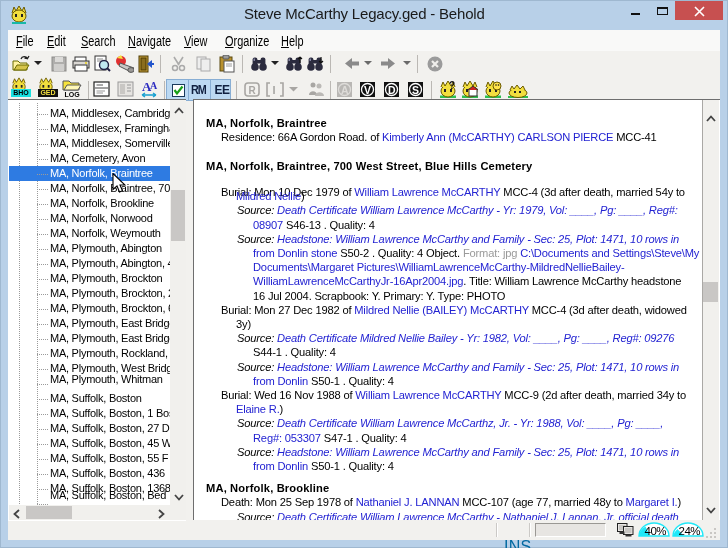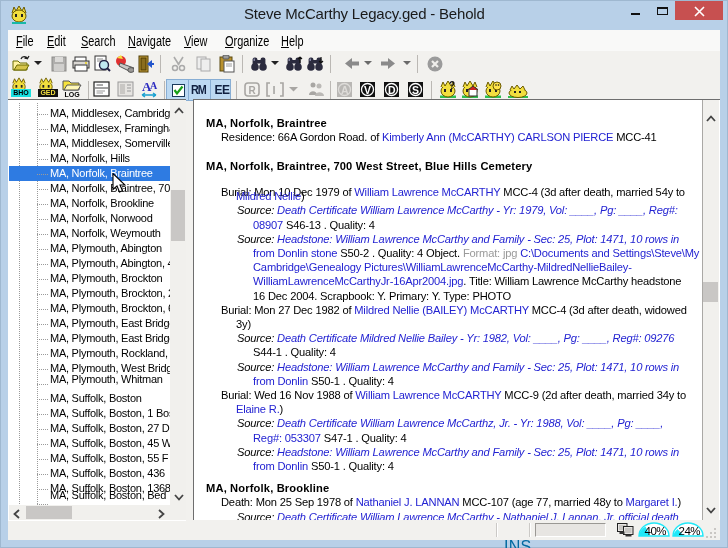--- a/index.html
+++ b/index.html
@@ -299,21 +299,21 @@
 <div id="treepanel">
 <div class="tdots" style="left:11px;top:3px;height:418px"></div>
 <div class="tdots" style="left:29px;top:3px;height:418px"></div>
 <div class="hdots" style="left:29px;top:14px;"></div>
 <div class="trow" style="top:6px;color:#000">MA, Middlesex, Cambridge</div>
 <div class="hdots" style="left:29px;top:29px;"></div>
 <div class="trow" style="top:21px;color:#000">MA, Middlesex, Framingham</div>
 <div class="hdots" style="left:29px;top:44px;"></div>
 <div class="trow" style="top:36px;color:#000">MA, Middlesex, Somerville</div>
 <div class="hdots" style="left:29px;top:59px;"></div>
-<div class="trow" style="top:51px;color:#000">MA, Norfolk, Hills</div>
+<div class="trow" style="top:51px;color:#000">MA, Cemetery, Avon</div>
 <div class="tsel" style="top:66px;"></div>
 <div class="hdots" style="left:29px;top:74px;"></div>
 <div class="trow" style="top:66px;color:#fff">MA, Norfolk, Braintree</div>
 <div class="hdots" style="left:29px;top:89px;"></div>
 <div class="trow" style="top:81px;color:#000">MA, Norfolk, Braintree, 700</div>
 <div class="hdots" style="left:29px;top:104px;"></div>
 <div class="trow" style="top:96px;color:#000">MA, Norfolk, Brookline</div>
 <div class="hdots" style="left:29px;top:119px;"></div>
 <div class="trow" style="top:111px;color:#000">MA, Norfolk, Norwood</div>
 <div class="hdots" style="left:29px;top:134px;"></div>
@@ -358,23 +358,23 @@
 <div id="rightpanel">
 <div class="rl i0" style="top:15.7px"><b>MA, Norfolk, Braintree</b></div>
 <div class="rl i1" style="top:29.9px">Residence: 66A Gordon Road. of <span class="bl">Kimberly Ann (McCARTHY) CARLSON PIERCE</span> MCC-41</div>
 <div class="rl i0" style="top:59.4px"><b>MA, Norfolk, Braintree, 700 West Street, Blue Hills Cemetery</b></div>
 <div class="rl i1" style="top:85px">Burial: Mon 10 Dec 1979 of <span class="bl">William Lawrence McCARTHY</span> MCC-4 (3d after death, married 54y to</div>
 <div class="rl i1c" style="top:89.1px"><span class="bl">Mildred Nellie</span>)</div>
 <div class="rl i2" style="top:103.3px">Source: <span class="bl">Death Certificate William Lawrence McCarthy - Yr: 1979, Vol: ____, Pg: ____, Reg#:</span></div>
 <div class="rl i2c" style="top:117.5px"><span class="bl">08907</span> S46-13 . Quality: 4</div>
 <div class="rl i2" style="top:131.7px">Source: <span class="bl">Headstone: William Lawrence McCarthy and Family - Sec: 25, Plot: 1471, 10 rows in</span></div>
 <div class="rl i2c" style="top:145.9px"><span class="bl">from Donlin stone</span> S50-2 . Quality: 4 Object. <span class="gr">Format: jpg</span> <span class="bl">C:\Documents and Settings\Steve\My</span></div>
-<div class="rl i2c" style="top:160.1px"><span class="bl">Cambridge\Genealogy Pictures\WilliamLawrenceMcCarthy-MildredNellieBailey-</span></div>
+<div class="rl i2c" style="top:160.1px"><span class="bl">Documents\Margaret Pictures\WilliamLawrenceMcCarthy-MildredNellieBailey-</span></div>
 <div class="rl i2c" style="top:174.3px"><span class="bl">WilliamLawrenceMcCarthyJr-16Apr2004.jpg</span>. Title: William Lawrence McCarthy headstone</div>
-<div class="rl i2c" style="top:188.5px">16 Dec 2004. Scrapbook: Y. Primary: Y. Type: PHOTO</div>
+<div class="rl i2c" style="top:188.5px">16 Jul 2004. Scrapbook: Y. Primary: Y. Type: PHOTO</div>
 <div class="rl i1" style="top:202.7px">Burial: Mon 27 Dec 1982 of <span class="bl">Mildred Nellie (BAILEY) McCARTHY</span> MCC-4 (3d after death, widowed</div>
 <div class="rl i1c" style="top:216.9px">3y)</div>
 <div class="rl i2" style="top:231.1px">Source: <span class="bl">Death Certificate Mildred Nellie Bailey - Yr: 1982, Vol: ____, Pg: ____, Reg#: 09276</span></div>
 <div class="rl i2c" style="top:245.3px">S44-1 . Quality: 4</div>
 <div class="rl i2" style="top:259.5px">Source: <span class="bl">Headstone: William Lawrence McCarthy and Family - Sec: 25, Plot: 1471, 10 rows in</span></div>
 <div class="rl i2c" style="top:273.7px"><span class="bl">from Donlin</span> S50-1 . Quality: 4</div>
 <div class="rl i1" style="top:287.9px">Burial: Wed 16 Nov 1988 of <span class="bl">William Lawrence McCARTHY</span> MCC-9 (2d after death, married 34y to</div>
 <div class="rl i1c" style="top:302.1px"><span class="bl">Elaine R.</span>)</div>
 <div class="rl i2" style="top:316.3px">Source: <span class="bl">Death Certificate William Lawrence McCarthz, Jr. - Yr: 1988, Vol: ____, Pg: ____,</span></div>
 <div class="rl i2c" style="top:330.5px"><span class="bl">Reg#: 053307</span> S47-1 . Quality: 4</div>

